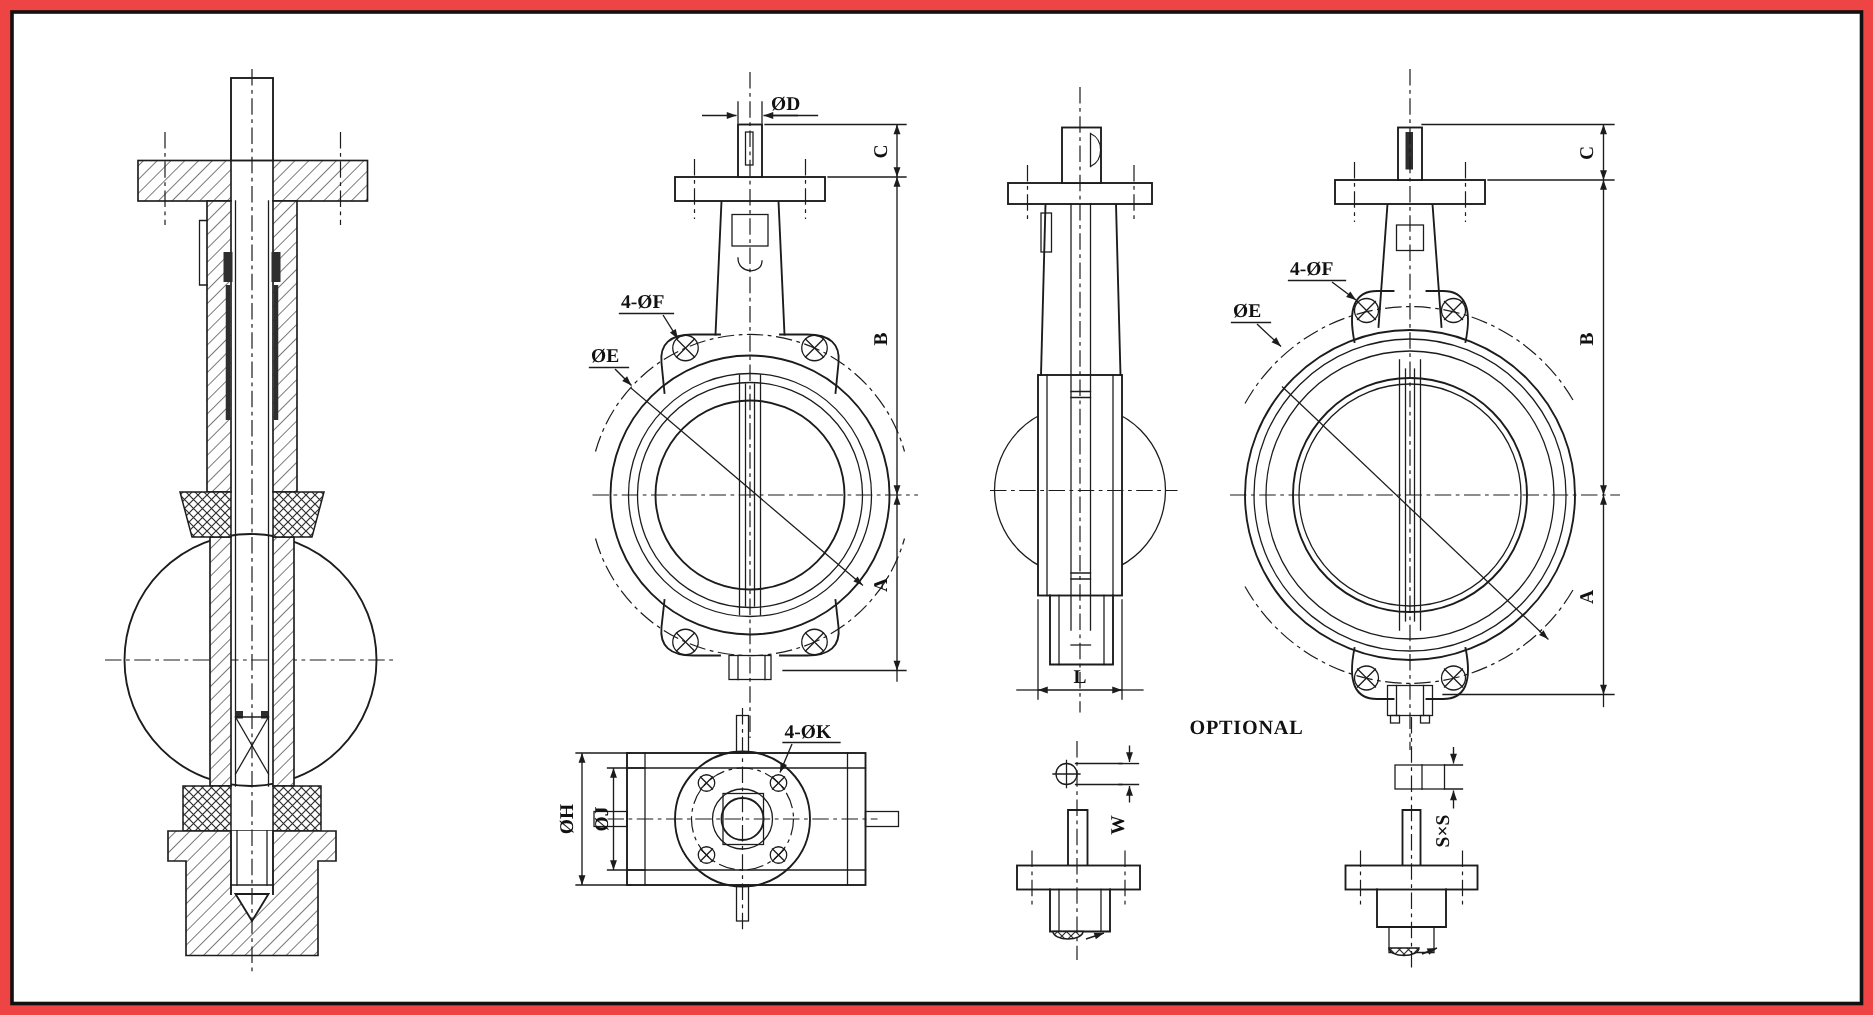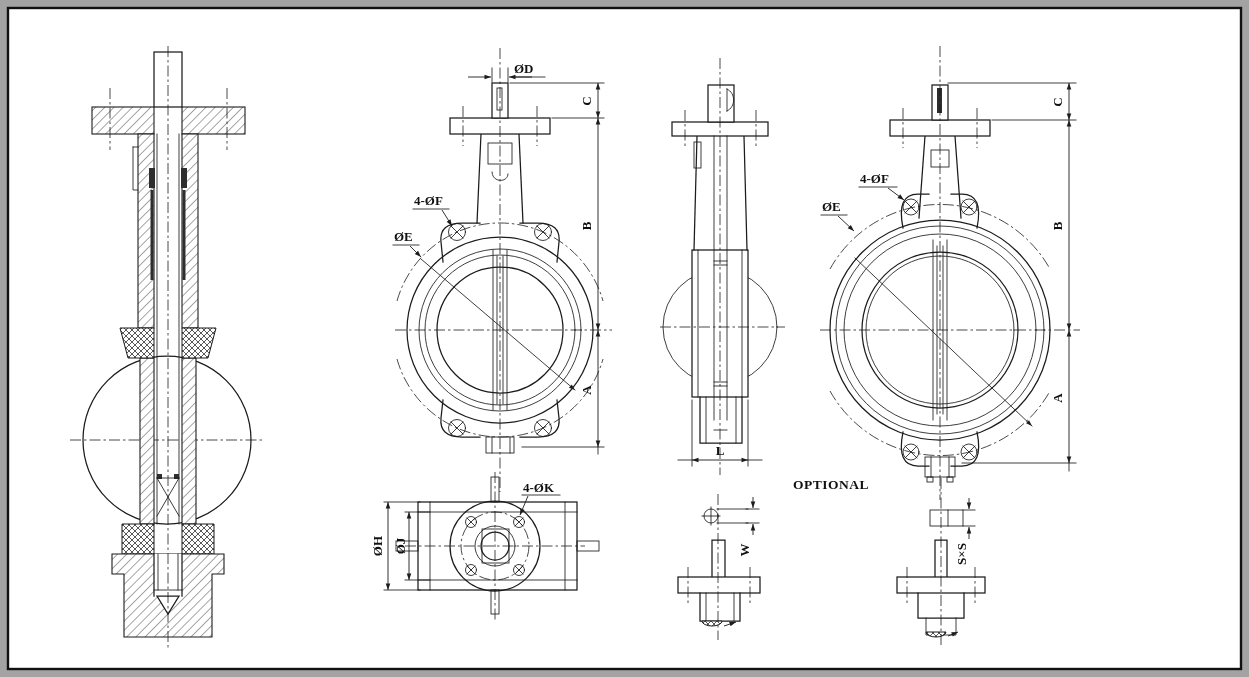--- a/index.html
+++ b/index.html
@@ -1,16 +1,16 @@
 <!DOCTYPE html>
 <html><head>
 <meta charset="utf-8">
 <style>
   html,body{margin:0;padding:0;background:#ffffff;}
-  .stage{width:1249px;height:677px;background:#a3a3a3;position:relative;font-family:"Liberation Serif",serif;}
+  .stage{width:1249px;height:677px;background:#ef4444;position:relative;font-family:"Liberation Serif",serif;}
   svg{display:block;}
   .o{fill:none;stroke:#1c1c1c;stroke-width:1.25;stroke-linecap:square;}
   .t{fill:none;stroke:#1c1c1c;stroke-width:0.85;stroke-linecap:square;}
   .cl{fill:none;stroke:#1c1c1c;stroke-width:0.8;stroke-dasharray:11 3 2.5 3;}
   .d{fill:none;stroke:#1c1c1c;stroke-width:0.9;}
   .h{fill:url(#h45);stroke:#1c1c1c;stroke-width:1.1;}
   .xh{fill:url(#xh);stroke:#1c1c1c;stroke-width:1.0;}
   .wf{fill:#ffffff;stroke:#1c1c1c;stroke-width:1.25;}
   .wn{fill:#ffffff;stroke:none;}
   .dk{fill:#2e2e2e;stroke:none;}

